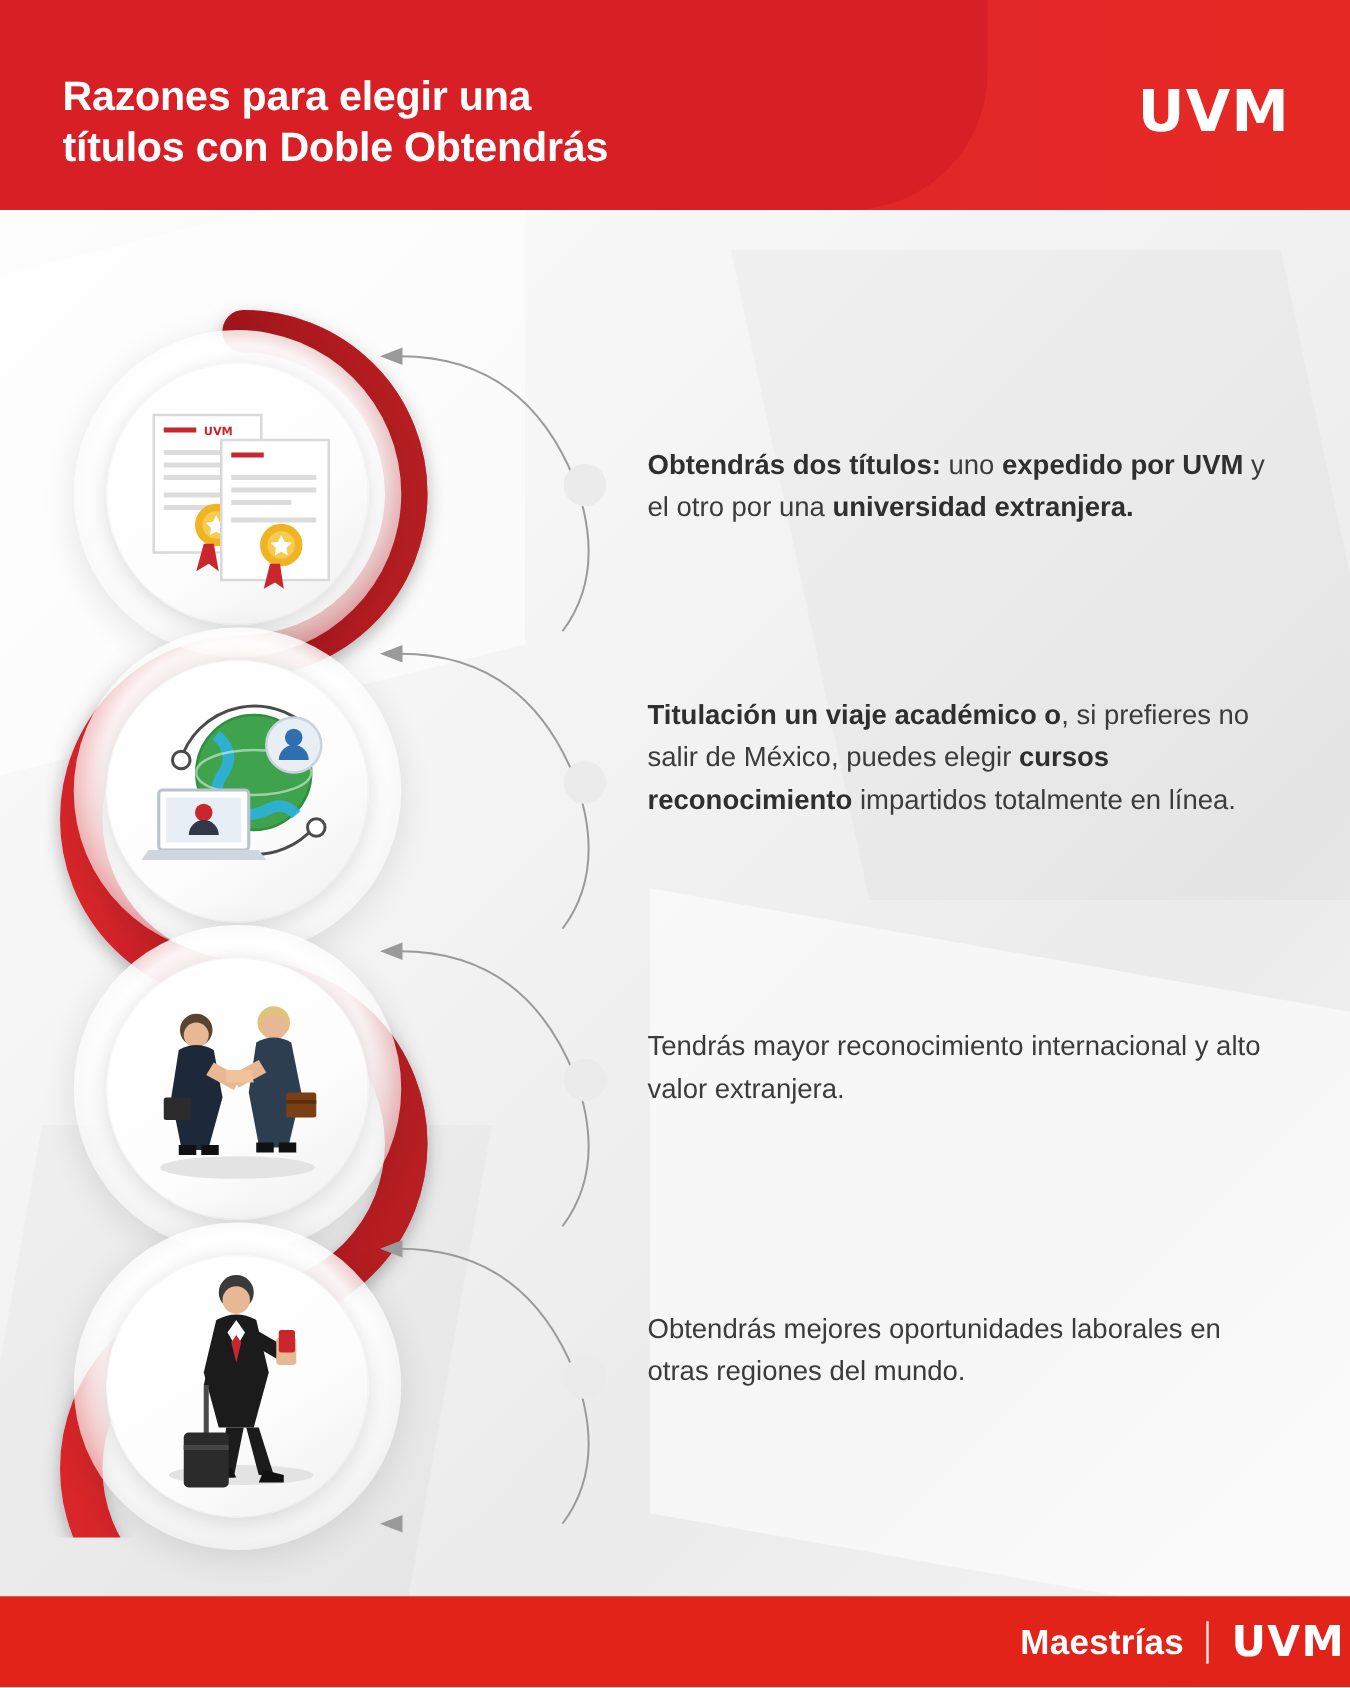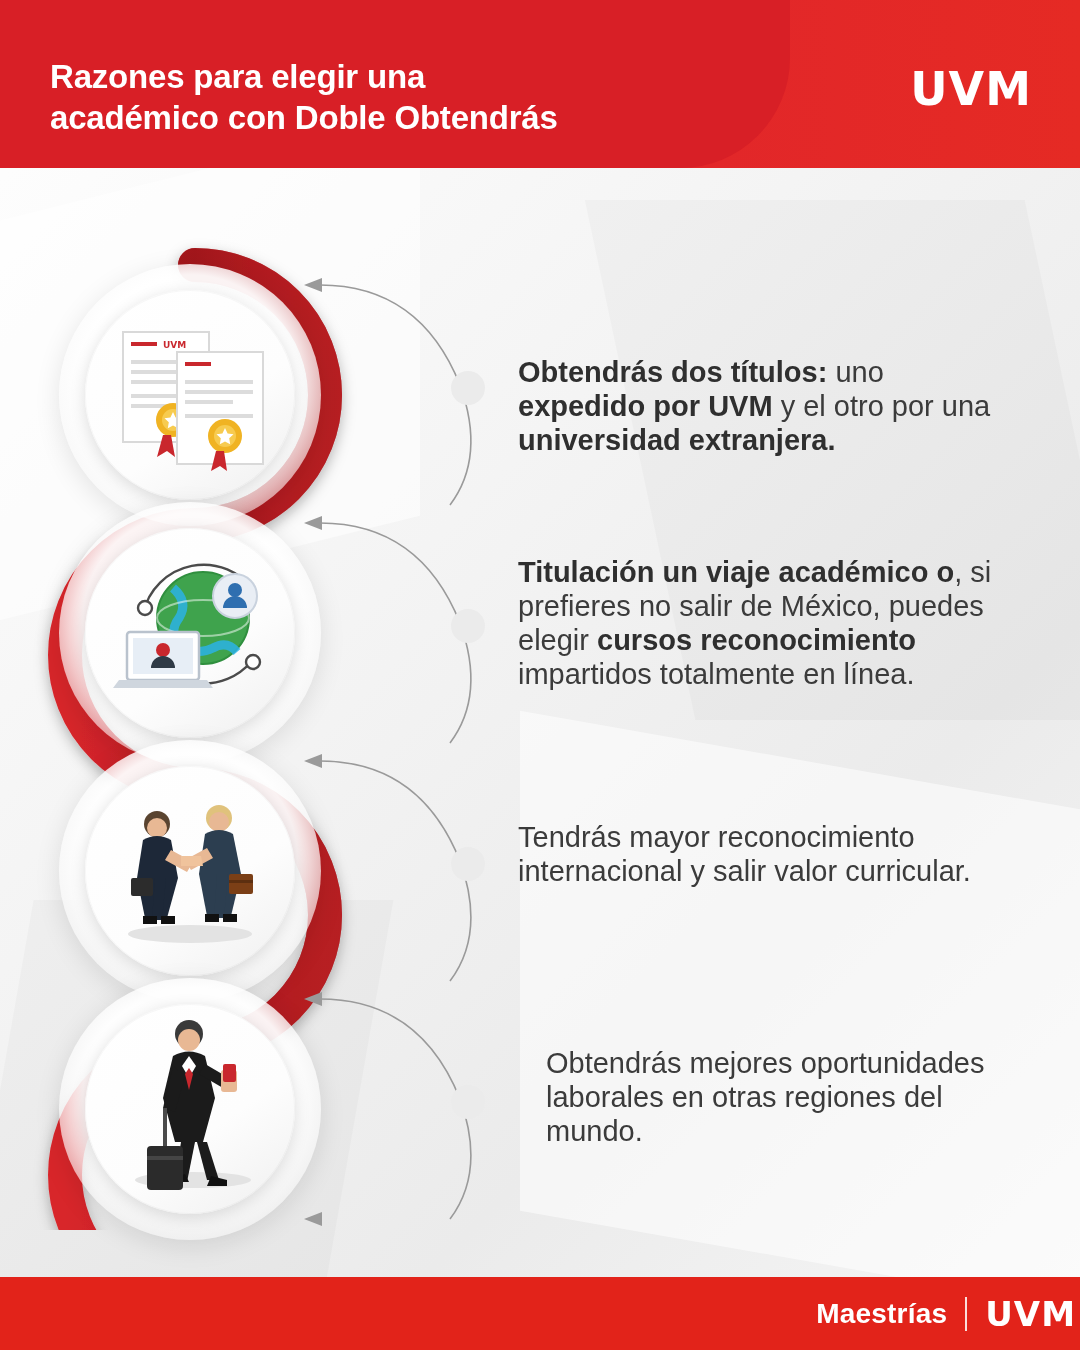--- a/index.html
+++ b/index.html
@@ -162,42 +162,42 @@
     height: 250px;
     pointer-events: none;
   }
 
   
   .item-text {
     position: absolute;
     left: 518px;
     width: 500px;
     color: #3b3b3b;
-    font-size: 29px;
+    font-size: 22px;
     line-height: 34px;
     font-family: "Liberation Sans", sans-serif;
   }
   .item-text b { font-weight: 700; color: #2f2f2f; }
 </style>
 </head>
 <body>
 
 <div class="canvas">
 
   <div class="bg-facet" style="left:0;top:168px;width:420px;height:400px;transform:skewY(-14deg);"></div>
   <div class="bg-facet dark" style="left:640px;top:200px;width:440px;height:520px;transform:skewX(12deg);"></div>
   <div class="bg-facet" style="left:520px;top:760px;width:560px;height:500px;transform:skewY(10deg);"></div>
   <div class="bg-facet dark" style="left:0;top:900px;width:360px;height:380px;transform:skewX(-10deg);"></div>
 
   <div class="header">
     <div class="header-shape-2"></div>
     <div class="header-shape"></div>
     <div class="header-title">
       <span class="thin">Razones para elegir una</span><br>
-      <span class="thin">académico con </span><span class="strong">Doble Obtendrás</span>
+      <span class="thin">títulos con </span><span class="strong">Doble Obtendrás</span>
     </div>
     <div class="uvm-logo">UVM</div>
   </div>
 
   <svg class="ribbon" viewBox="0 0 460 1070" width="460" height="1070">
     <defs>
       <linearGradient id="gA" x1="0" y1="0" x2="1" y2="0">
         <stop offset="0%" stop-color="#d8262c"></stop>
         <stop offset="55%" stop-color="#b81d22"></stop>
         <stop offset="100%" stop-color="#8e1216"></stop>
@@ -356,24 +356,24 @@
 
   <div class="item-text" style="top:355px;">
     <b>Obtendrás dos títulos:</b><span> uno </span><b>expedido por UVM</b><span> y el otro por una </span><b>universidad extranjera.</b>
   </div>
 
   <div class="item-text" style="top:555px;">
     <b>Titulación un viaje académico o</b><span>, si prefieres no salir de México, puedes elegir </span><b>cursos reconocimiento</b><span> impartidos totalmente en línea.</span>
   </div>
 
   <div class="item-text" style="top:820px;">
-    <span>Tendrás mayor reconocimiento internacional y salir valor curricular.</span>
-  </div>
-
-  <div class="item-text" style="top:1046px;margin-left:28px;">
+    <span>Tendrás mayor reconocimiento internacional y alto valor extranjera.</span>
+  </div>
+
+  <div class="item-text" style="top:1046px;">
     <span>Obtendrás mejores oportunidades laborales en otras regiones del mundo.</span>
   </div>
 
   <div class="footer">
     <div class="footer-inner">
       <span class="footer-word">Maestrías</span>
       <span class="footer-sep"></span>
       <span class="footer-logo">UVM</span>
     </div>
   </div>

